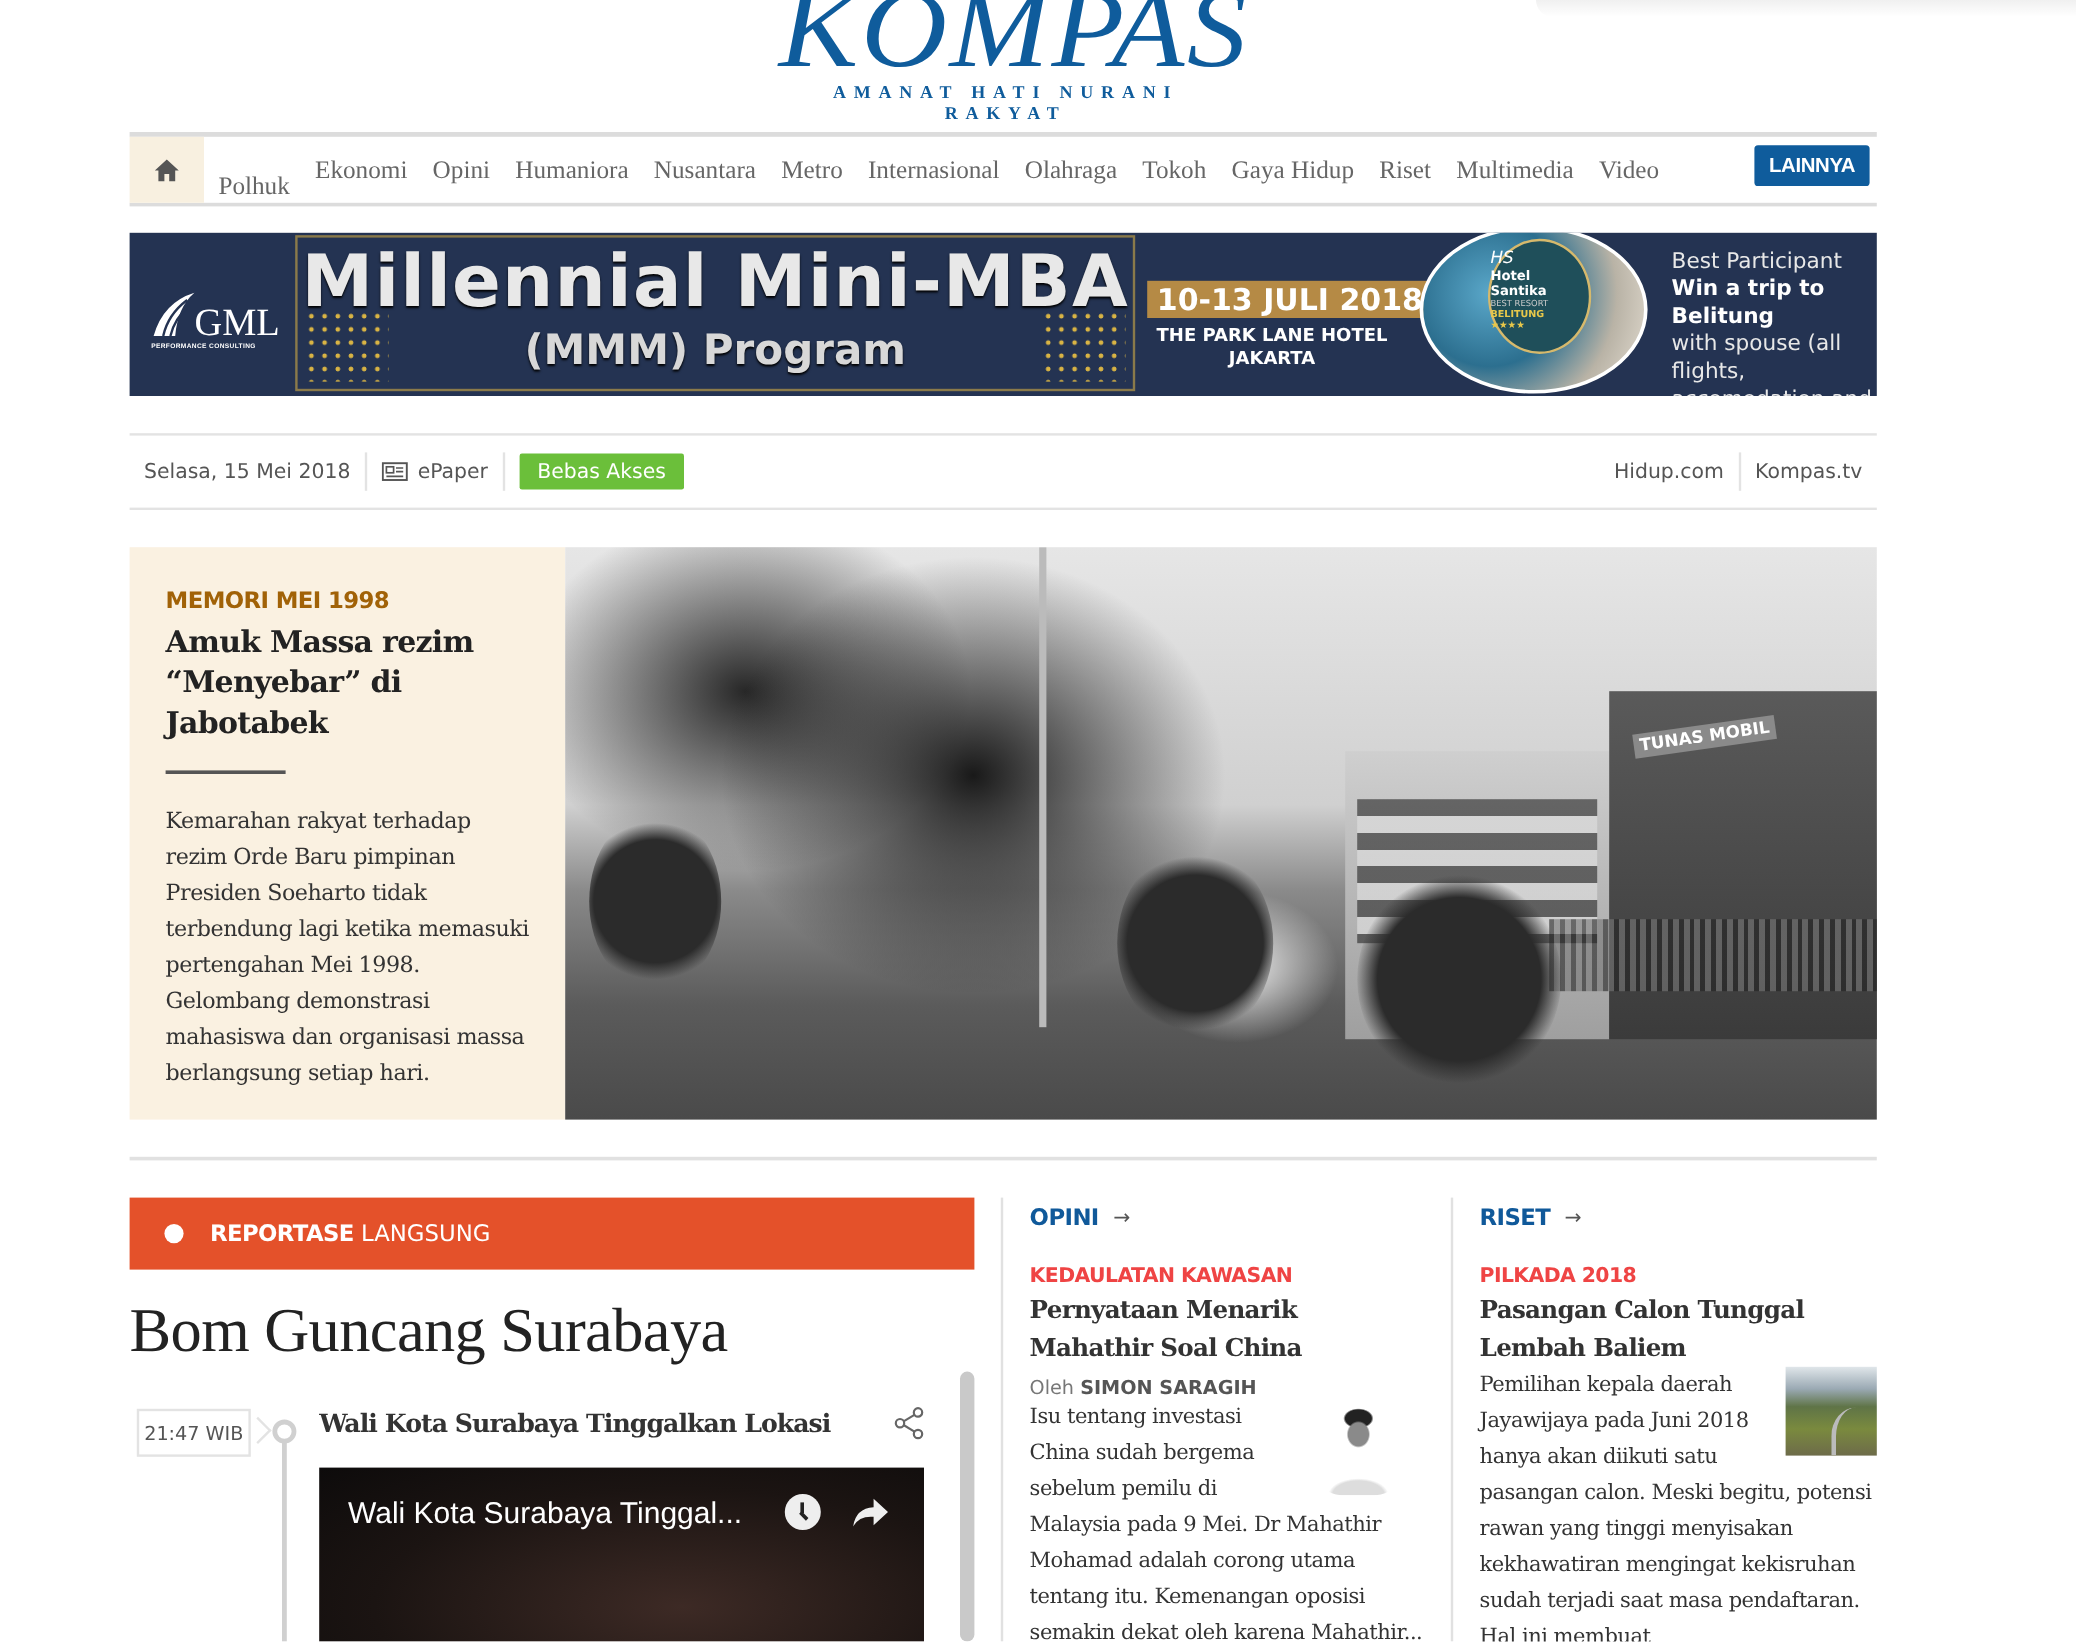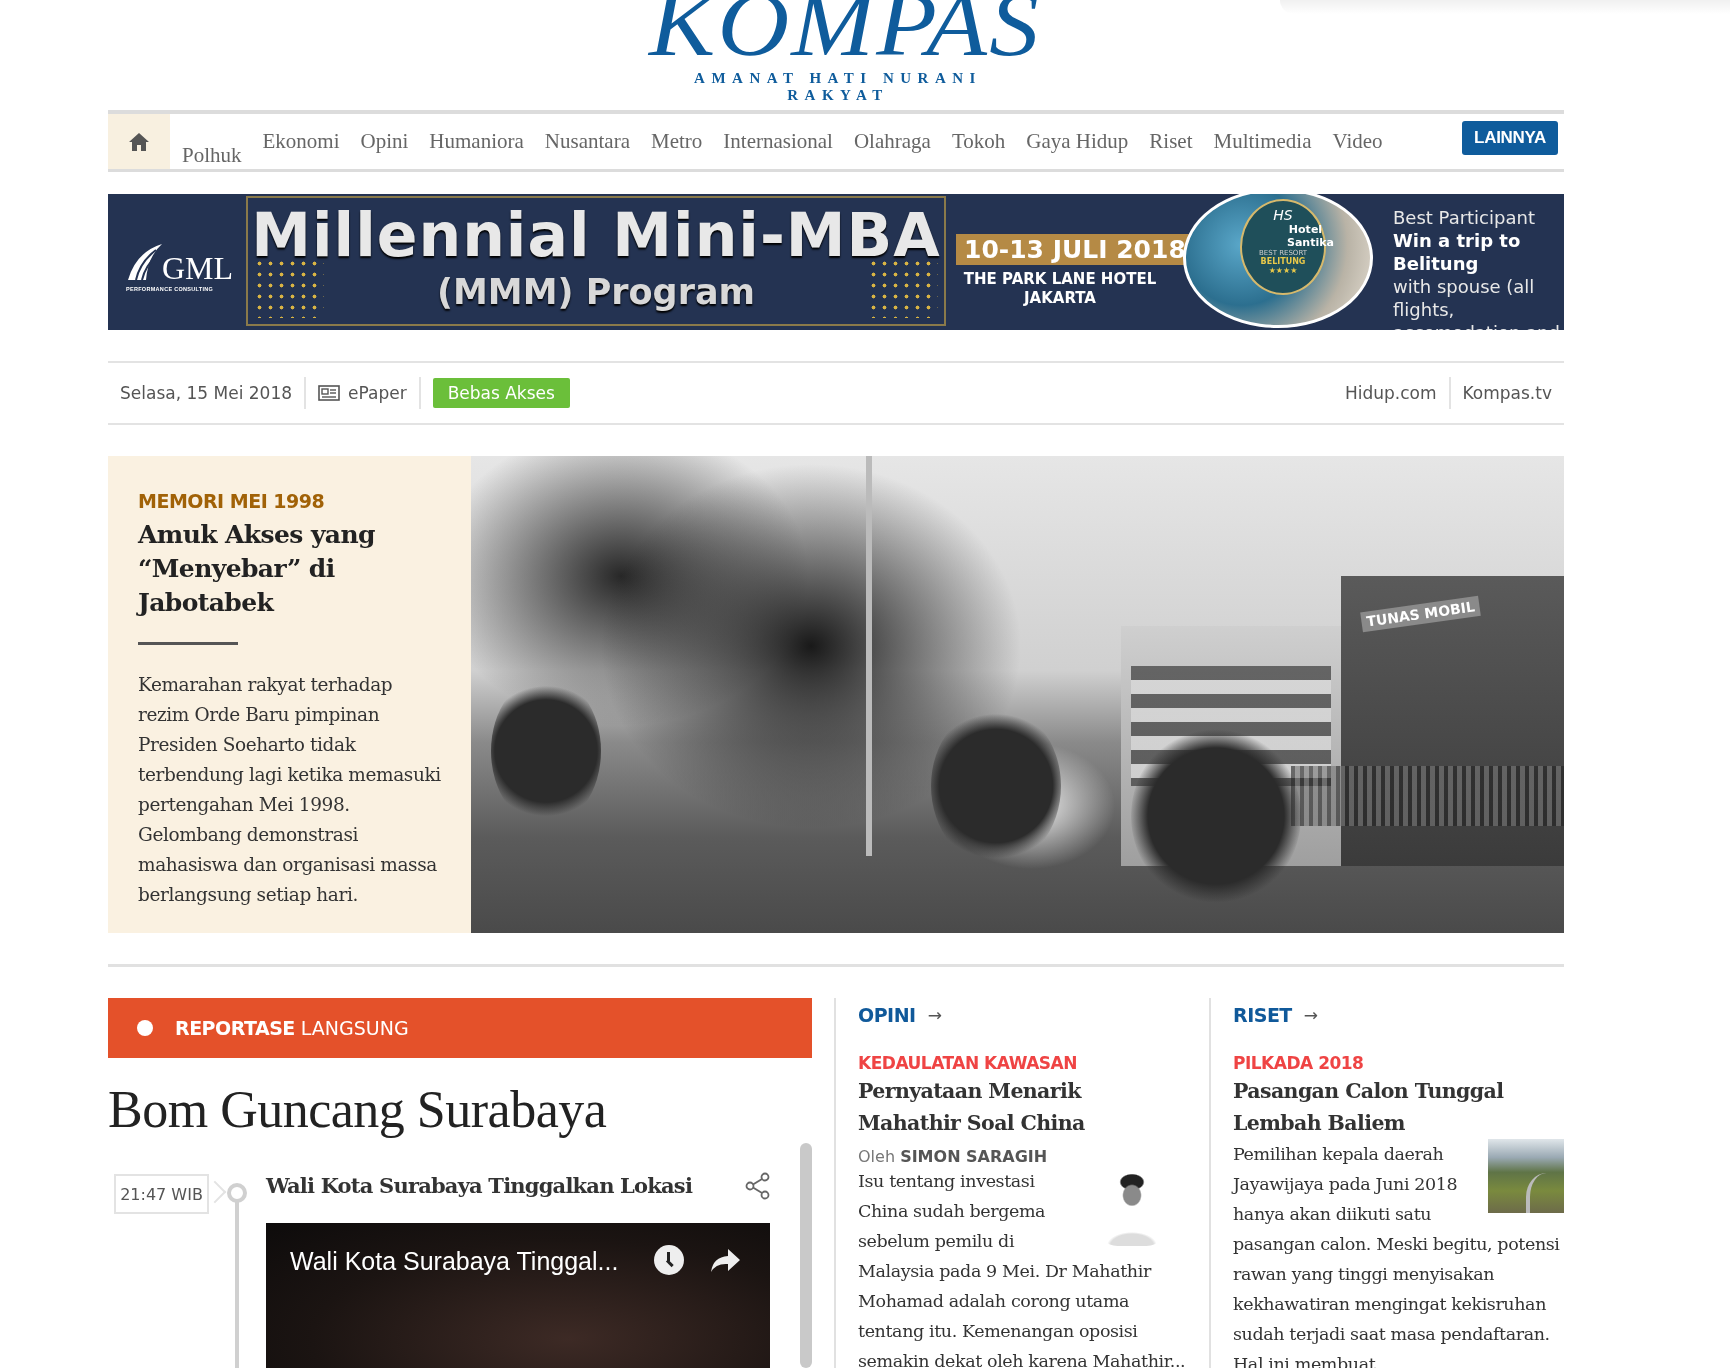--- a/index.html
+++ b/index.html
@@ -29,23 +29,23 @@
   .gml { position:absolute; left:18px; top:42px; width:105px; height:60px; color:#fff; }
   .gml-word { position:absolute; left:36px; top:14px; font-family:"Liberation Serif", serif; font-size:32px; }
   .gml-sub { position:absolute; left:0px; top:50px; font-size:5.5px; letter-spacing:0.3px; font-family:"Liberation Sans",sans-serif; font-weight:bold; }
   .mmm-box { position:absolute; left:138px; top:2px; width:700px; height:130px; border:2px solid #8a7a4a; }
   .mmm-title { position:absolute; left:0; width:100%; top:2px; text-align:center; color:#e8e8e8; font-family:"DejaVu Sans", sans-serif; font-weight:bold; font-size:60px; letter-spacing:1px; text-shadow: 0 2px 2px #000; }
   .mmm-sub { position:absolute; left:0; width:100%; top:74px; text-align:center; color:#d8d8d8; font-family:"DejaVu Sans", sans-serif; font-weight:bold; font-size:35px; text-shadow: 0 2px 2px #000; }
   .dots { position:absolute; width:70px; height:60px; background-image: radial-gradient(circle, #d9b444 1.7px, transparent 2.2px); background-size: 11px 11px; }
   .date-box { position:absolute; left:848px; top:40px; background:#b58a45; color:#fff; font-family:"DejaVu Sans",sans-serif; font-weight:bold; font-size:25px; padding:1px 8px; }
   .venue { position:absolute; left:848px; top:76px; width:208px; text-align:center; color:#fff; font-family:"DejaVu Sans",sans-serif; font-weight:bold; font-size:15px; line-height:19px; }
   .hotel-circle { position:absolute; left:1075px; top:-6px; width:190px; height:140px; border-radius:50%; background: radial-gradient(circle at 30% 40%, #5aa7c9, #2c6f8f 40%, #b9b3a6 70%, #e8e1d6); border:3px solid #fff; overflow:hidden; }
-  .hotel-badge { position:absolute; left:54px; top:8px; width:86px; height:96px; border-radius:50%; background:#1f4f5a; border:2px solid #d6b96c; color:#fff; text-align:center; font-family:"DejaVu Sans",sans-serif; }
+  .hotel-badge { position:absolute; left:54px; top:8px; width:86px; height:96px; border-radius:50%; background:#1f4f5a; border:2px solid #d6b96c; color:#fff; text-align:left; font-family:"DejaVu Sans",sans-serif; }
   .hotel-badge .hb1 { font-size:14px; font-style:italic; margin-top:6px; }
-  .hotel-badge .hb2 { font-size:11px; font-weight:bold;padding-left:45px; }
+  .hotel-badge .hb2 { font-size:11px; font-weight:bold; }
   .hotel-badge .hb3 { font-size:7px; color:#ccc; }
   .hotel-badge .hb4 { font-size:8px; color:#e8c84a; font-weight:bold; }
   .promo { position:absolute; left:1285px; top:12px; width:170px; color:#e8e8e8; font-family:"DejaVu Sans",sans-serif; font-size:18px; line-height:23px; }
   .promo b { color:#fff; }
 
   
   .datebar { left:108px; top:361px; width:1456px; height:64px; border-top:2px solid #e3e3e3; border-bottom:2px solid #e3e3e3; display:flex; align-items:center; font-family:"DejaVu Sans",sans-serif; font-size:17px; color:#555; }
   .datebar .sep { width:2px; height:32px; background:#e3e3e3; margin:0 12px; }
   .db-date { margin-left:12px; }
   .db-epaper { display:flex; align-items:center; gap:8px; }
@@ -200,21 +200,21 @@
   <span class="db-free">Bebas Akses</span>
   <div class="db-right">
     <span>Hidup.com</span>
     <span class="sep"></span>
     <span>Kompas.tv</span>
   </div>
 </div>
 
 <div class="abs feature-left">
   <div class="f-kicker">MEMORI MEI 1998</div>
-  <div class="f-title">Amuk Akses yang “Menyebar” di Jabotabek</div>
+  <div class="f-title">Amuk Massa rezim “Menyebar” di Jabotabek</div>
   <div class="f-rule"></div>
   <div class="f-body">Kemarahan rakyat terhadap rezim Orde Baru pimpinan Presiden Soeharto tidak terbendung lagi ketika memasuki pertengahan Mei 1998. Gelombang demonstrasi mahasiswa dan organisasi massa berlangsung setiap hari.</div>
 </div>
 <div class="abs feature-img">
   <div class="pole"></div>
   <div class="bldg1"></div>
   <div class="bldg2">
       <span>TUNAS MOBIL</span>
     </div>
   <div class="crowd"></div>

